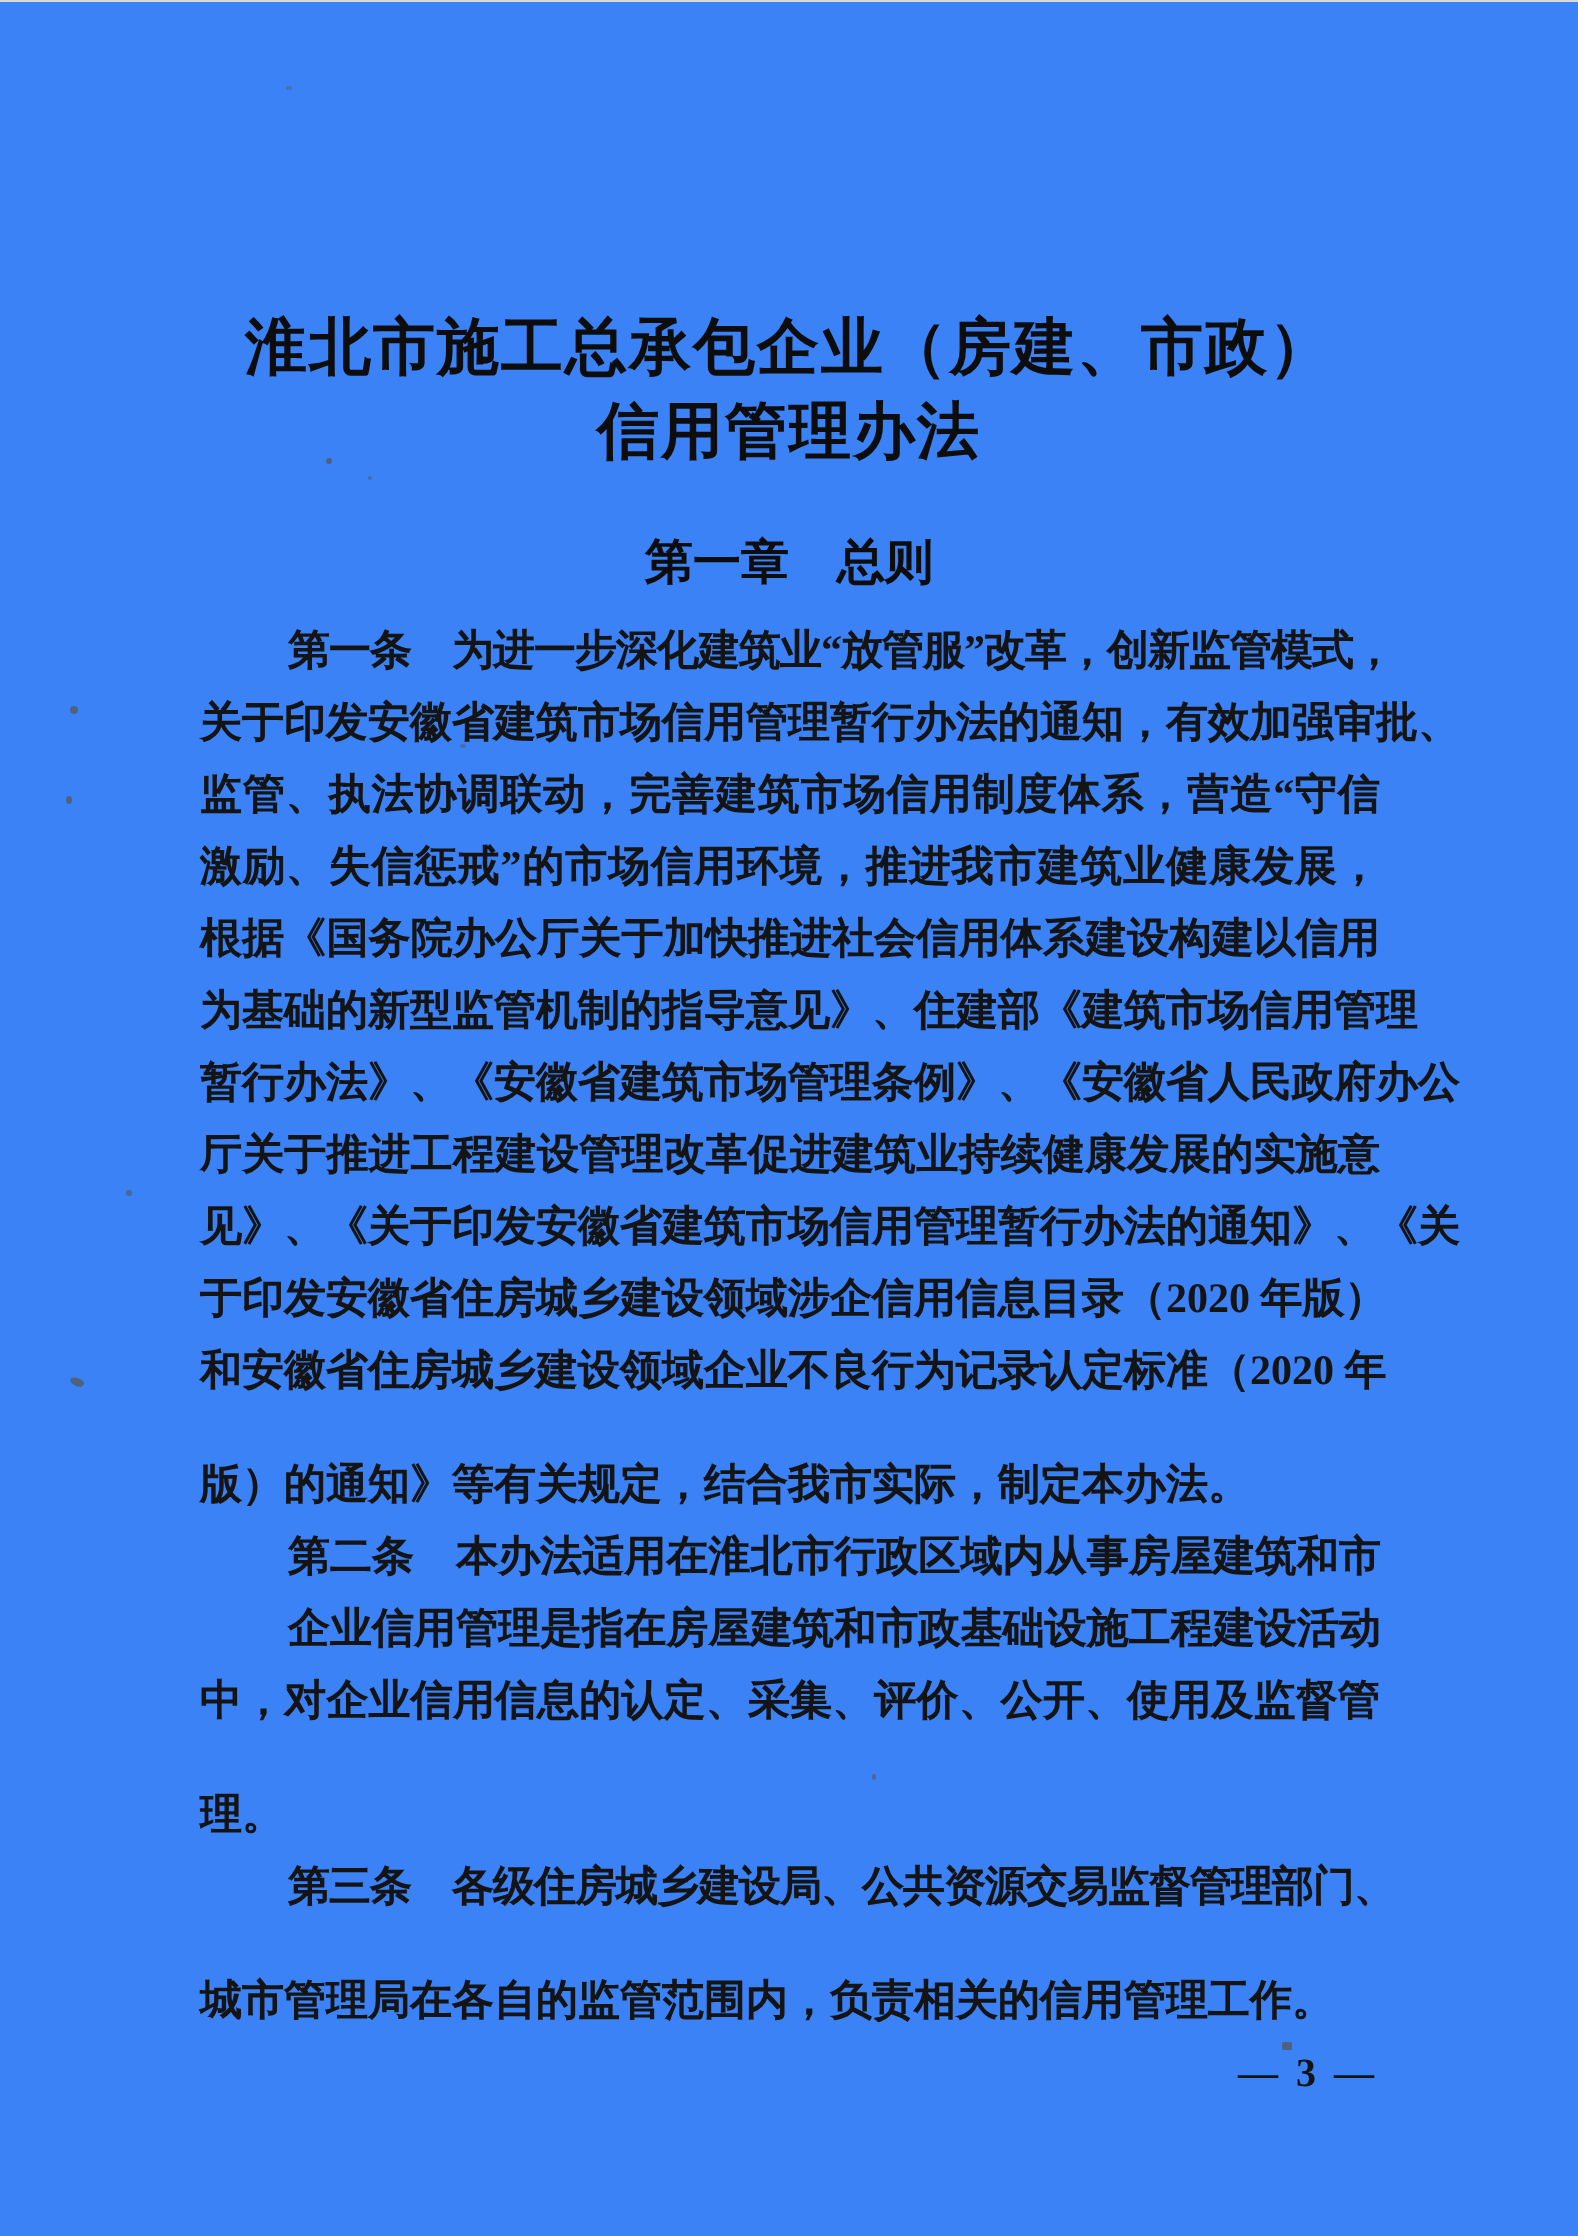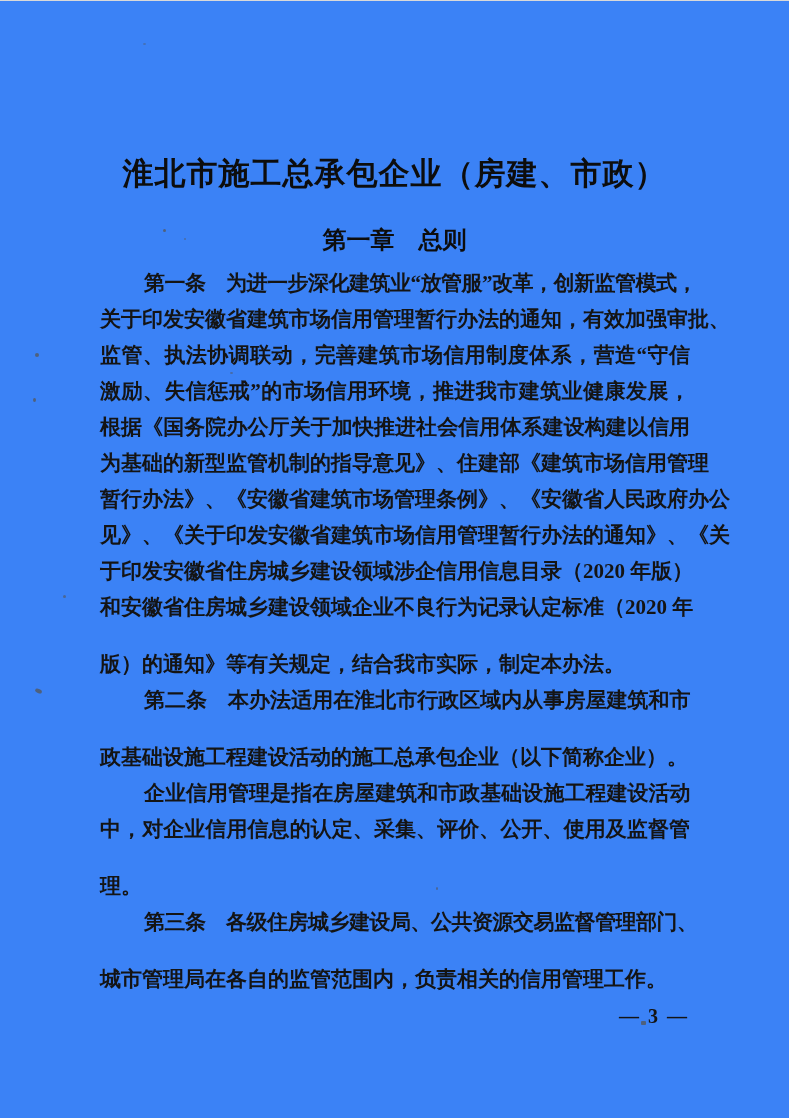--- a/index.html
+++ b/index.html
@@ -99,38 +99,39 @@
   <div class="speckle sp4"></div>
   <div class="speckle sp5"></div>
   <div class="speckle sp6"></div>
   <div class="speckle sp7"></div>
   <div class="speckle sp8"></div>
   <div class="speckle sp9"></div>
   <div class="speckle sp10"></div>
 
   <div class="doc-title">
     <div>淮北市施工总承包企业（房建、市政）</div>
+    <div>信用管理办法</div>
   </div>
 
   <div class="chapter-heading">第一章　总则</div>
 
   <div class="body-text">
     <div class="line indent">第一条　为进一步深化建筑业“放管服”改革，创新监管模式，</div>
     <div class="line">关于印发安徽省建筑市场信用管理暂行办法的通知，有效加强审批、</div>
     <div class="line">监管、执法协调联动，完善建筑市场信用制度体系，营造“守信</div>
     <div class="line">激励、失信惩戒”的市场信用环境，推进我市建筑业健康发展，</div>
     <div class="line">根据《国务院办公厅关于加快推进社会信用体系建设构建以信用</div>
     <div class="line">为基础的新型监管机制的指导意见》、住建部《建筑市场信用管理</div>
     <div class="line">暂行办法》、《安徽省建筑市场管理条例》、《安徽省人民政府办公</div>
+    <div class="line">厅关于推进工程建设管理改革促进建筑业持续健康发展的实施意</div>
     <div class="line">见》、《关于印发安徽省建筑市场信用管理暂行办法的通知》、《关</div>
     <div class="line">于印发安徽省住房城乡建设领域涉企信用信息目录（2020 年版）</div>
     <div class="line">和安徽省住房城乡建设领域企业不良行为记录认定标准（2020 年</div>
     <div class="line last">版）的通知》等有关规定，结合我市实际，制定本办法。</div>
     <div class="line indent">第二条　本办法适用在淮北市行政区域内从事房屋建筑和市</div>
-    <div class="line last">政基础设施工程建设活动的施工总承包企业（以下简称企业）。</div>
     <div class="line indent">企业信用管理是指在房屋建筑和市政基础设施工程建设活动</div>
     <div class="line">中，对企业信用信息的认定、采集、评价、公开、使用及监督管</div>
     <div class="line last">理。</div>
     <div class="line indent">第三条　各级住房城乡建设局、公共资源交易监督管理部门、</div>
     <div class="line last">城市管理局在各自的监管范围内，负责相关的信用管理工作。</div>
   </div>
 
   <div class="page-number">— 3 —</div>
 
 </div>

